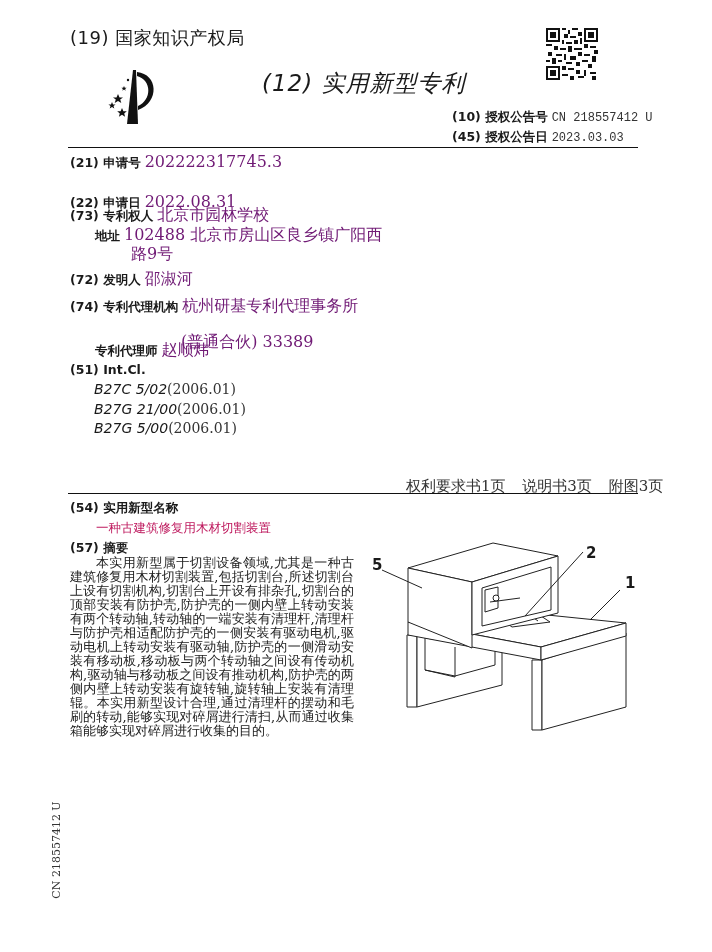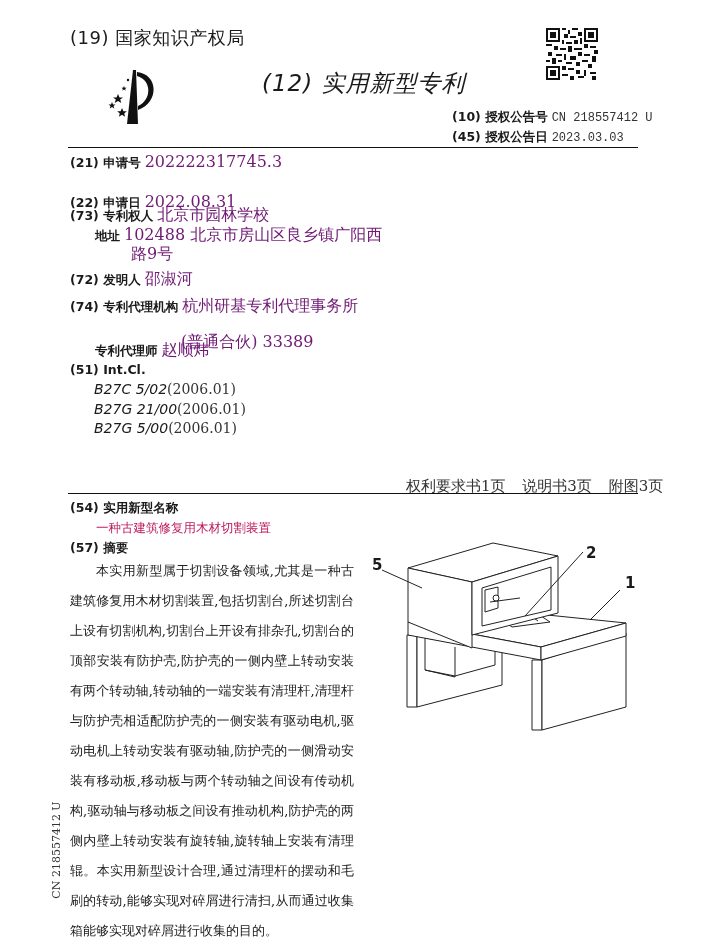--- a/index.html
+++ b/index.html
@@ -17,21 +17,21 @@
   .field { left:70px; font-size:12.5px; white-space:nowrap; }
   .field .lbl { font-weight:bold; }
   .field .val { font-family:"DejaVu Serif", serif; font-size:16px; color:#701a75; }
   .num { font-weight:normal;text-align:center; }
   .ipc { left:94px; font-size:14px; }
   .ipc i { font-family:"DejaVu Sans", sans-serif; font-style:italic; }
   .ipc .v { font-family:"DejaVu Serif", serif; color:#333; }
   .pages { left:406px; top:477px; font-size:15px; font-family:"DejaVu Serif", serif; color:#333; }
   .pages span { margin-right:12px; }
   .abstract { left:70px; top:541px; width:284px; font-family:"DejaVu Serif", serif;
-              font-size:13px; line-height:30px; text-align:justify; color:#222; text-indent:26px; }
+              font-size:13px; line-height:14px; text-align:justify; color:#222; text-indent:26px; }
   .sidecode { left:46px; top:800px; width:20px; height:100px; }
   .sidecode span { position:absolute; left:50%; top:50%; transform:translate(-50%,-50%) rotate(-90deg);
                    white-space:nowrap; font-family:"DejaVu Serif", serif; font-size:11px; color:#333; }
   .drawing { left:360px; top:530px; width:300px; height:230px; }
 </style>
 </head>
 <body>
 
 <div class="abs hdr-office">(19) 国家知识产权局</div>
 

